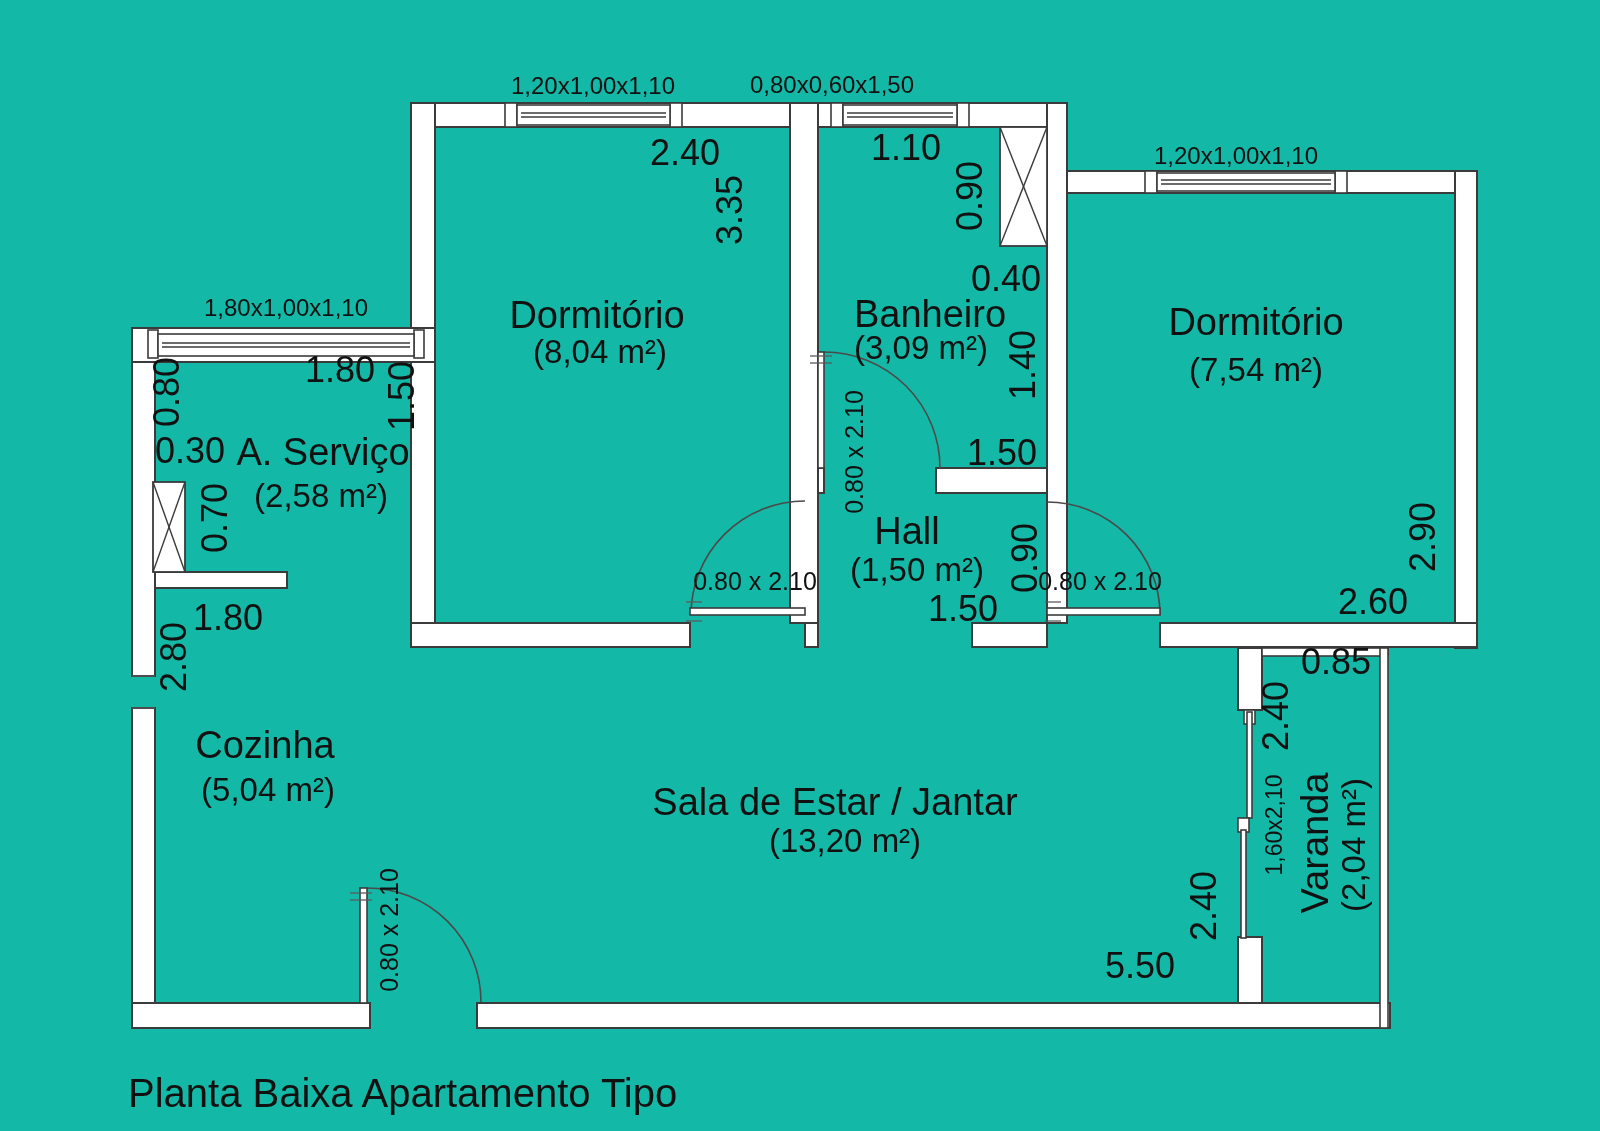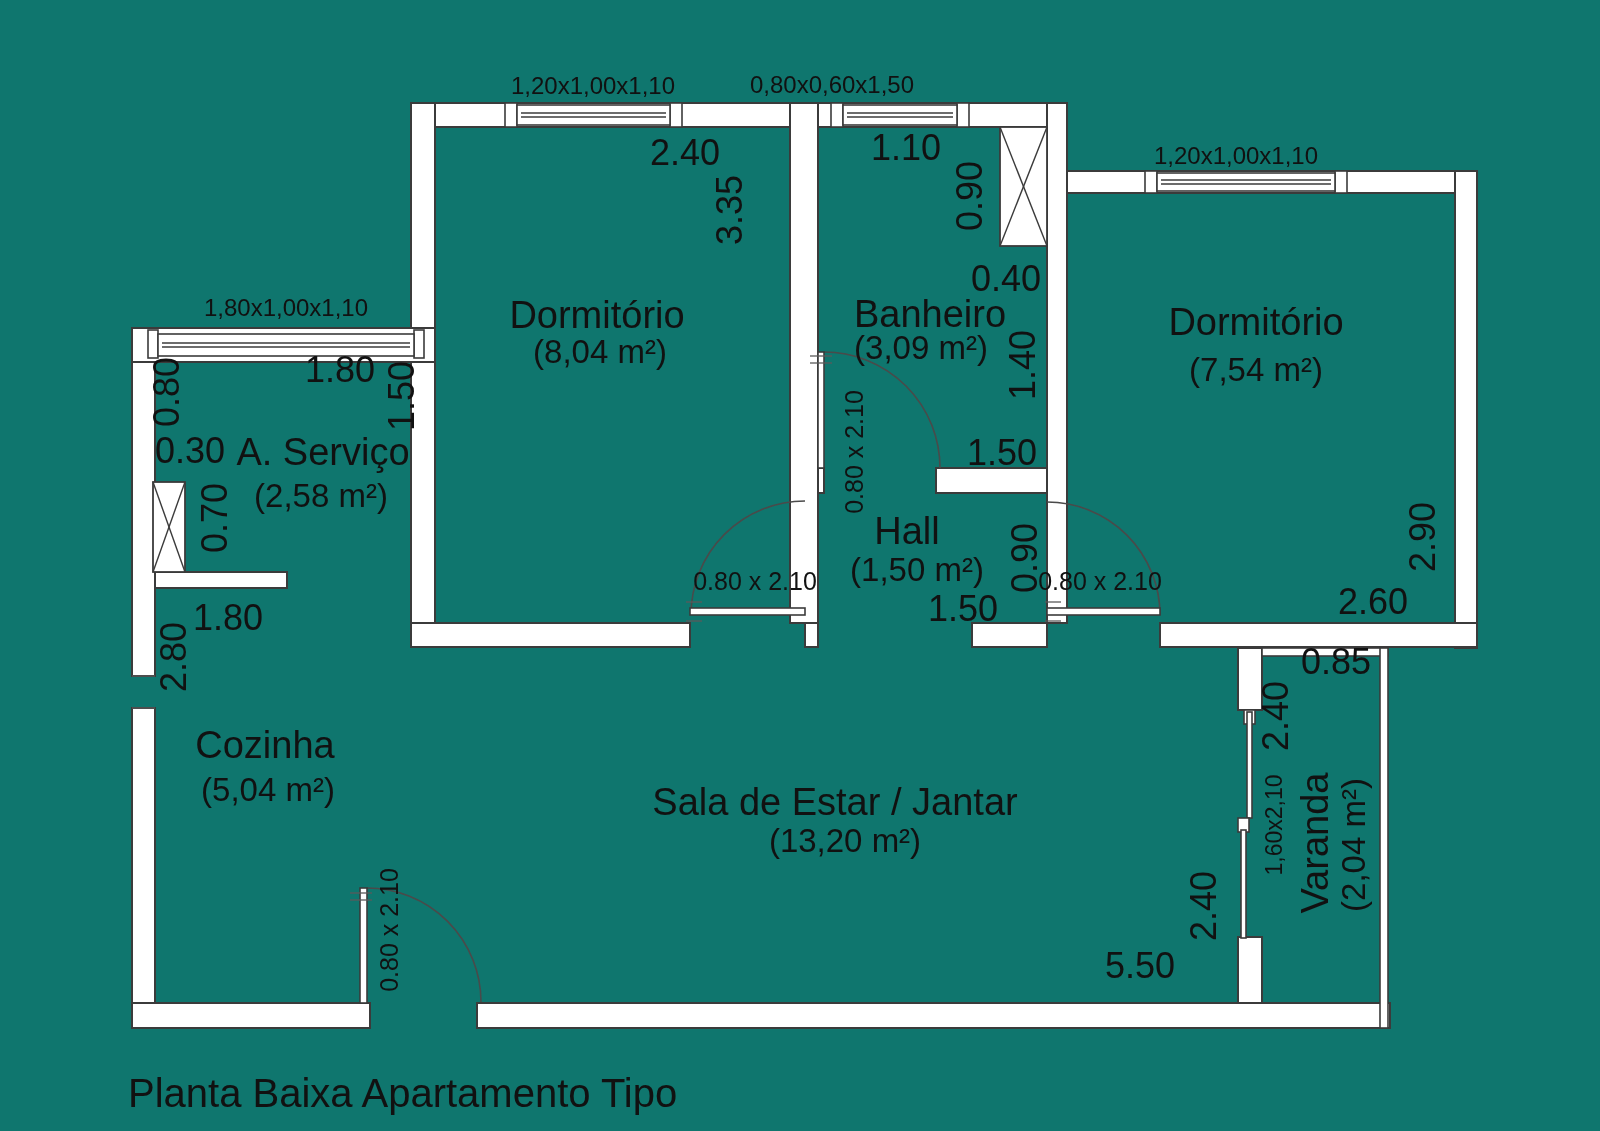--- a/index.html
+++ b/index.html
@@ -1,16 +1,16 @@
 <!DOCTYPE html>
 <html><head>
 <meta charset="utf-8">
 <style>
   html,body{margin:0;padding:0;background:#fff;}
-  .stage{position:relative;width:1600px;height:1131px;background:#0f766e;overflow:hidden;
+  .stage{position:relative;width:1600px;height:1131px;background:#14b8a6;overflow:hidden;
          font-family:"Liberation Sans", sans-serif;}
   svg{display:block}
   .wall{fill:#ffffff;stroke:#3b3b3b;stroke-width:2;}
   .thinwall{fill:#ffffff;stroke:#3b3b3b;stroke-width:1.6;}
   .winframe{fill:#ffffff;stroke:#3b3b3b;stroke-width:1.6;}
   .glass{stroke:#3b3b3b;stroke-width:1.4;fill:none;}
   .shaft{fill:#ffffff;stroke:#3b3b3b;stroke-width:1.8;}
   .hatch{stroke:#3b3b3b;stroke-width:1.4;}
   .arc{fill:none;stroke:#4a4a4a;stroke-width:1.6;}
   .panel{fill:#ffffff;stroke:#3b3b3b;stroke-width:1.6;}

